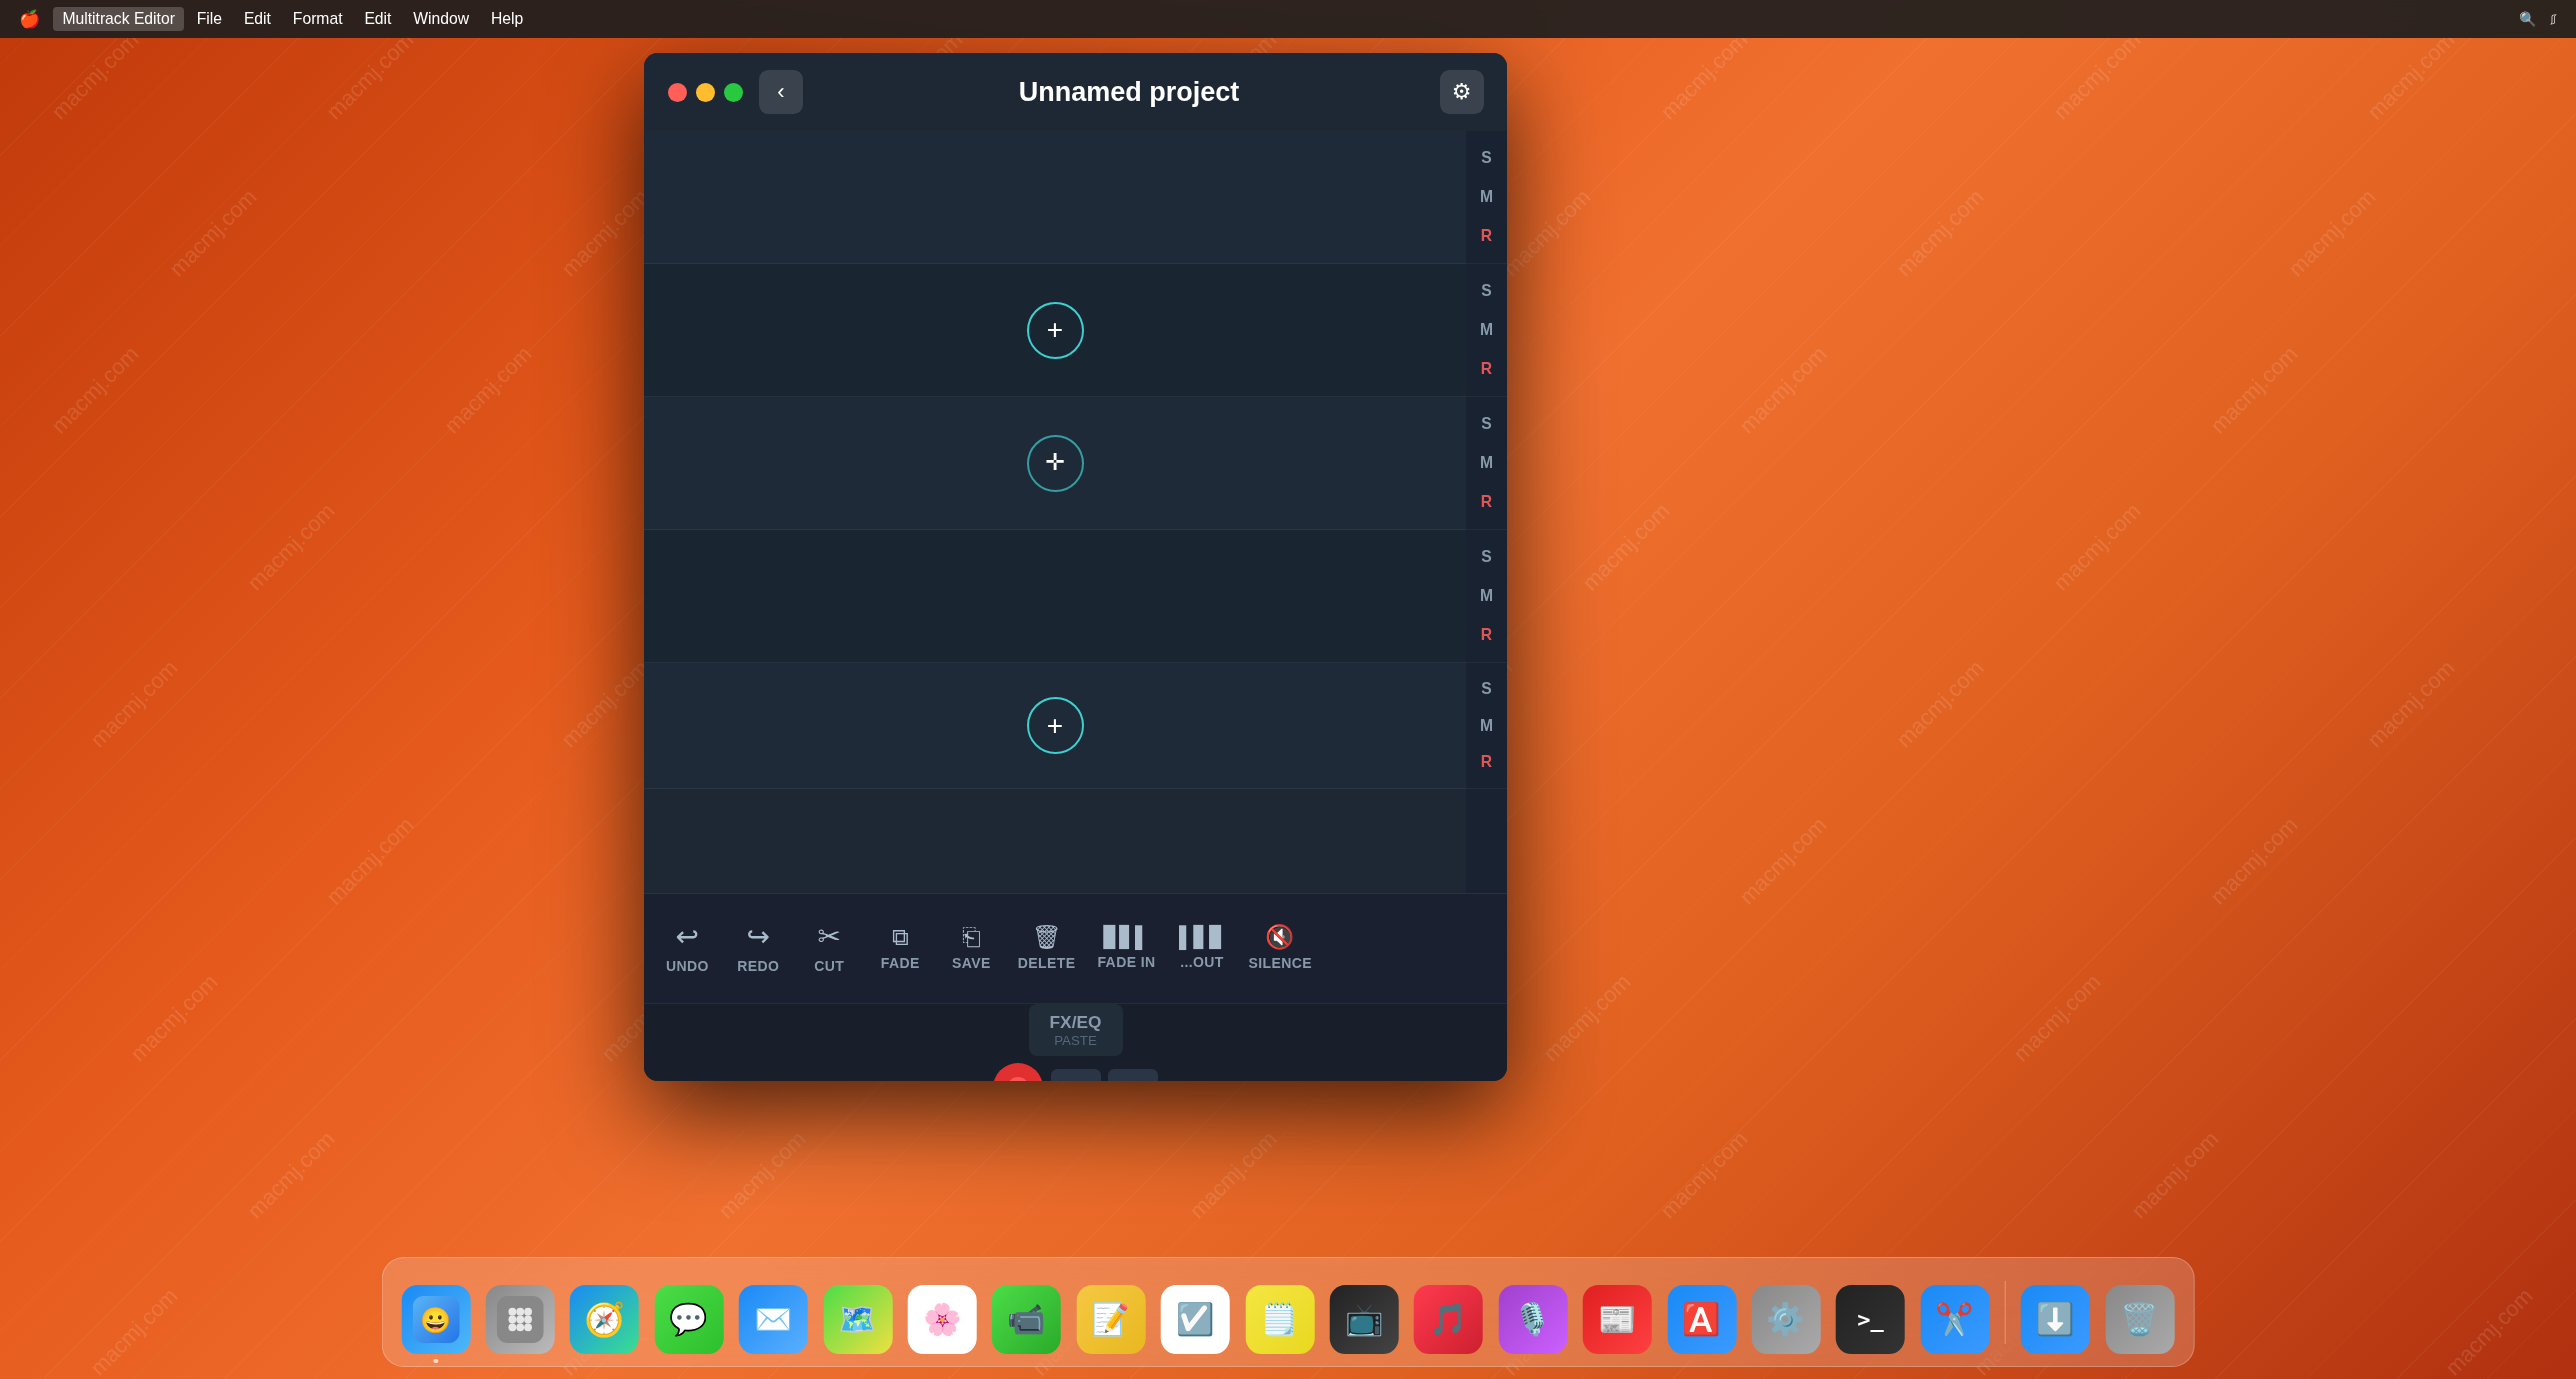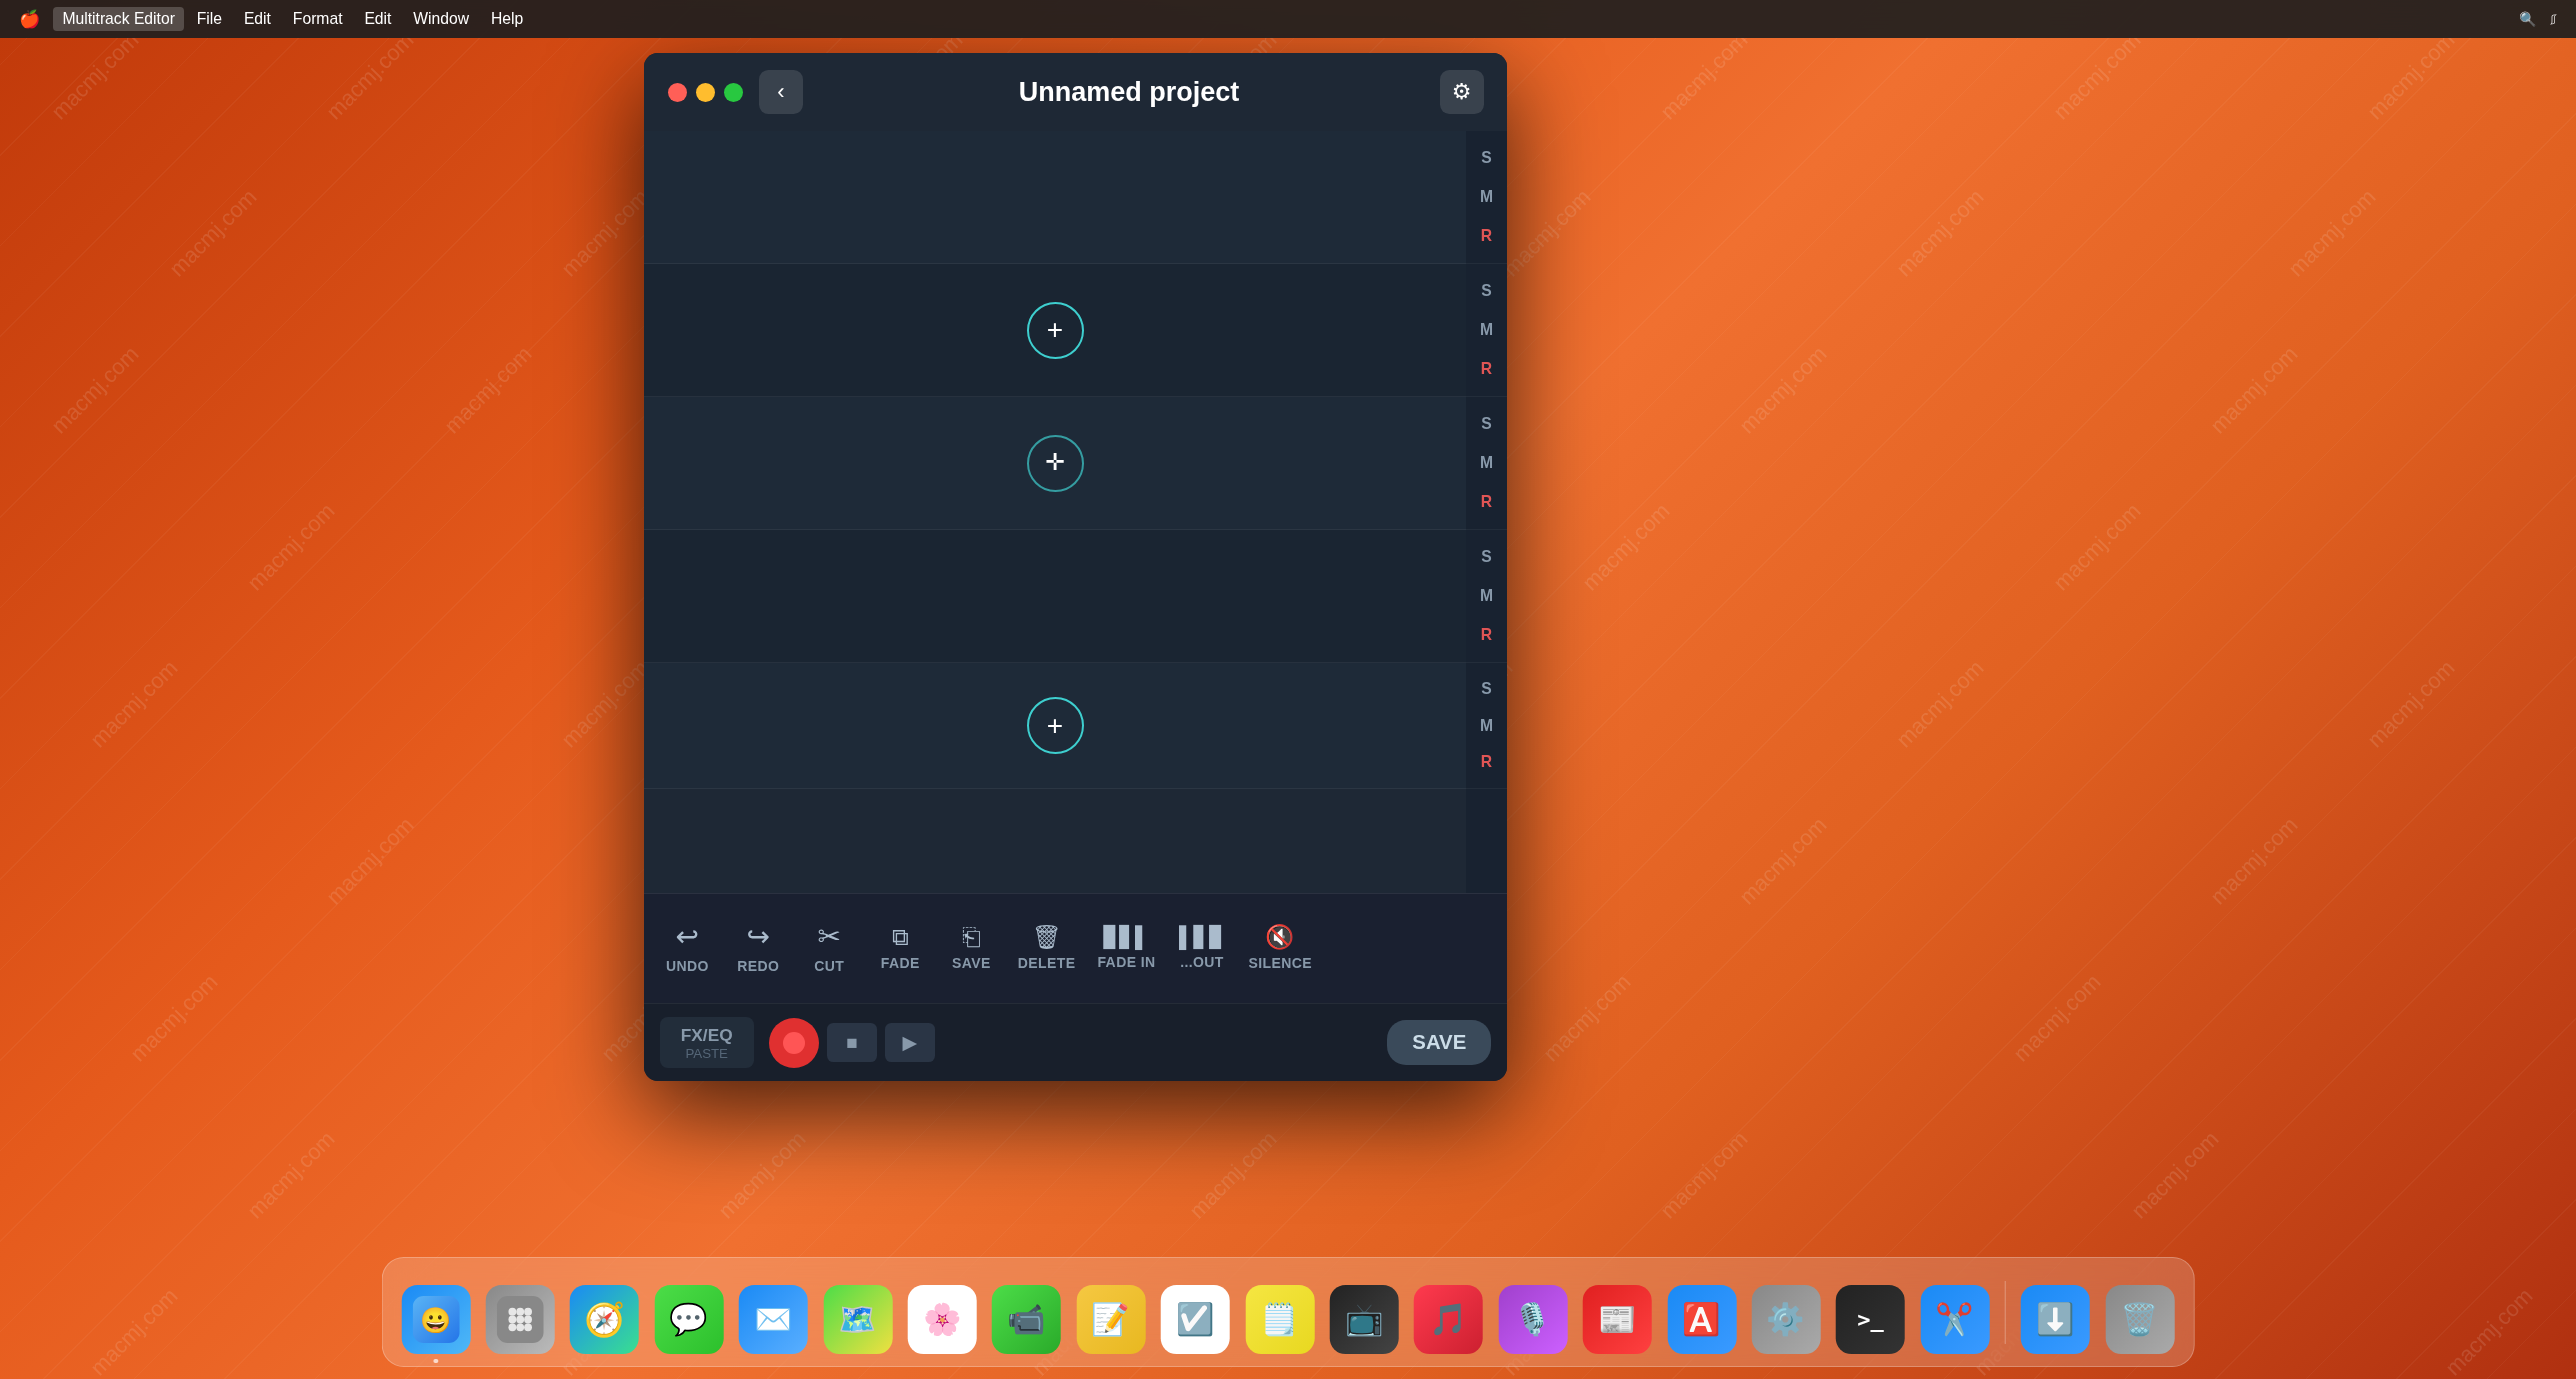--- a/index.html
+++ b/index.html
@@ -282,20 +282,21 @@
     
     .transport-bar {
       height: 78px;
       background: #181f2b;
       border-top: 0.8px solid rgba(255,255,255,0.06);
       display: flex;
       align-items: center;
       padding: 0 15.7px;
       gap: 7.8px;
       flex-shrink: 0;
+      flex-direction: column;
     }
     .fx-eq-section {
       background: #222d3a;
       border-radius: 7.8px;
       padding: 7.8px 14px;
       display: flex;
       flex-direction: column;
       align-items: center;
       min-width: 94px;
     }

